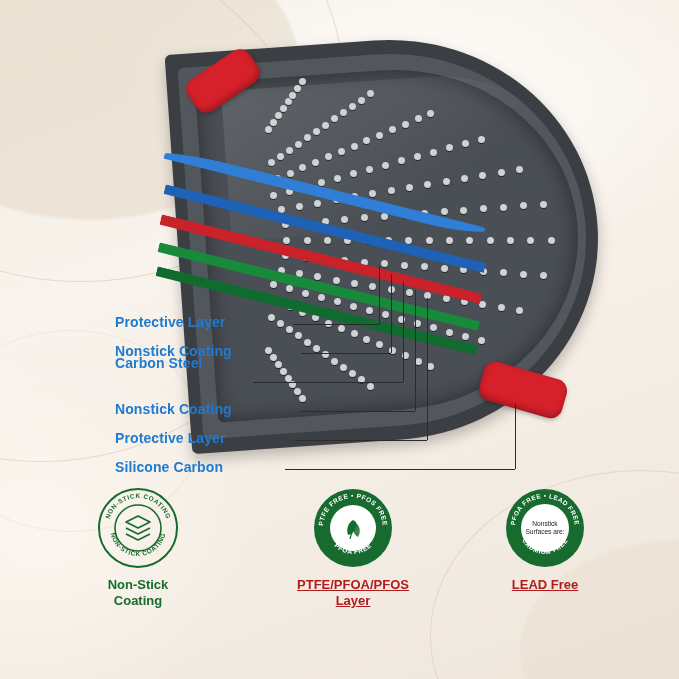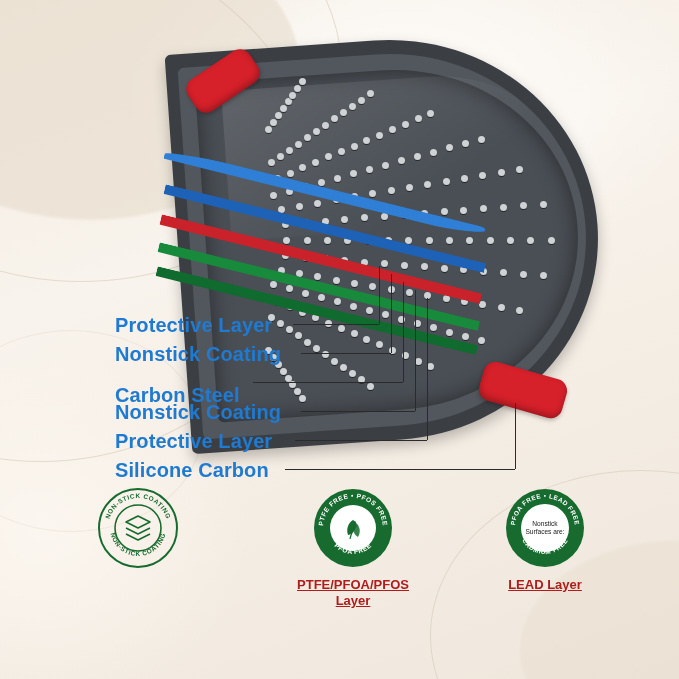--- a/index.html
+++ b/index.html
@@ -91,21 +91,21 @@
     left:6px;top:248px;width:330px;height:15px;
     background:#0f6b2e;
     transform:rotate(13deg);
     clip-path:polygon(0 0,100% 34%,100% 100%,0 66%);
   }
 
   
   #callouts{position:absolute;left:115px;top:308px;width:430px;height:160px;}
   .callout-label{
     position:absolute;left:0;
-    color:#1f7ad1;font-weight:bold;font-size:20px;letter-spacing:.1px;
+    color:#1f7ad1;font-weight:bold;font-size:14px;letter-spacing:.1px;
     white-space:nowrap;
   }
   .leader{position:absolute;border-top:1.4px solid #2b2b2b;}
   .leader-v{position:absolute;border-left:1.4px solid #2b2b2b;}
 
   
   #badges{position:absolute;left:0;top:487px;width:679px;height:135px;}
   .badge-col{position:absolute;text-align:center;width:190px;}
   .badge-caption{
     margin-top:8px;font-size:13px;font-weight:bold;line-height:1.25;
@@ -314,21 +314,21 @@
     <div class="layer" id="layer-protective-top"></div>
     <div class="layer" id="layer-nonstick-top"></div>
     <div class="layer" id="layer-carbon"></div>
     <div class="layer" id="layer-nonstick-bot"></div>
     <div class="layer" id="layer-protective-bot"></div>
   </div>
 
   <div id="callouts">
     <div class="callout-label" style="top:6px;">Protective Layer</div>
     <div class="callout-label" style="top:35px;">Nonstick Coating</div>
-    <div class="callout-label" style="top:76px;text-align:right;">Carbon Steel</div>
+    <div class="callout-label" style="top:47px;text-align:right;">Carbon Steel</div>
     <div class="callout-label" style="top:93px;">Nonstick Coating</div>
     <div class="callout-label" style="top:122px;">Protective Layer</div>
     <div class="callout-label" style="top:151px;">Silicone Carbon</div>
 
     <div class="leader" style="left:178px;top:16px;width:86px;"></div>
     <div class="leader" style="left:186px;top:45px;width:90px;"></div>
     <div class="leader" style="left:138px;top:74px;width:150px;"></div>
     <div class="leader" style="left:186px;top:103px;width:114px;"></div>
     <div class="leader" style="left:180px;top:132px;width:132px;"></div>
     <div class="leader" style="left:170px;top:161px;width:230px;"></div>
@@ -358,20 +358,24 @@
           <text font-size="6.4" font-family="Liberation Sans, sans-serif" font-weight="bold" fill="#176b2e" letter-spacing="0.6">
             <textPath href="#arcBot1" startOffset="50%" text-anchor="middle">NON-STICK COATING</textPath>
           </text>
           <g fill="none" stroke="#176b2e" stroke-width="1.6" stroke-linejoin="round">
             <path d="M41 29 L53 35 L41 41 L29 35 Z"></path>
             <path d="M29 41 L41 47 L53 41"></path>
             <path d="M29 47 L41 53 L53 47"></path>
           </g>
         </svg>
       </div>
+      <div class="badge-caption cap-green">
+        <span>Non-Stick</span><br>
+        <span>Coating</span>
+      </div>
     </div>
 
     <div class="badge-col" style="left:258px;top:0;">
       <div class="seal">
         <svg width="82" height="82" viewBox="0 0 82 82">
           <defs>
             <path id="arcTop2" d="M 11,41 A 30,30 0 0 1 71,41"></path>
             <path id="arcBot2" d="M 15,41 A 26,26 0 0 0 67,41"></path>
           </defs>
           <circle cx="41" cy="41" r="39" fill="#176b2e"></circle>
@@ -408,19 +412,19 @@
             <textPath href="#arcTop3" startOffset="50%" text-anchor="middle">PFOA FREE • LEAD FREE</textPath>
           </text>
           <text font-size="6.4" font-family="Liberation Sans, sans-serif" font-weight="bold" fill="#ffffff" letter-spacing="0.5">
             <textPath href="#arcBot3" startOffset="50%" text-anchor="middle">CADMIUM FREE</textPath>
           </text>
           <text x="41" y="39" font-size="6.6" font-family="Liberation Sans, sans-serif" fill="#1a1a1a" text-anchor="middle">Nonstick</text>
           <text x="41" y="47" font-size="6.6" font-family="Liberation Sans, sans-serif" fill="#1a1a1a" text-anchor="middle">Surfaces are:</text>
         </svg>
       </div>
       <div class="badge-caption cap-red">
-        <span>LEAD Layer</span>
+        <span>LEAD Free</span>
       </div>
     </div>
   </div>
 
 
 </div>
 
 </body></html>

